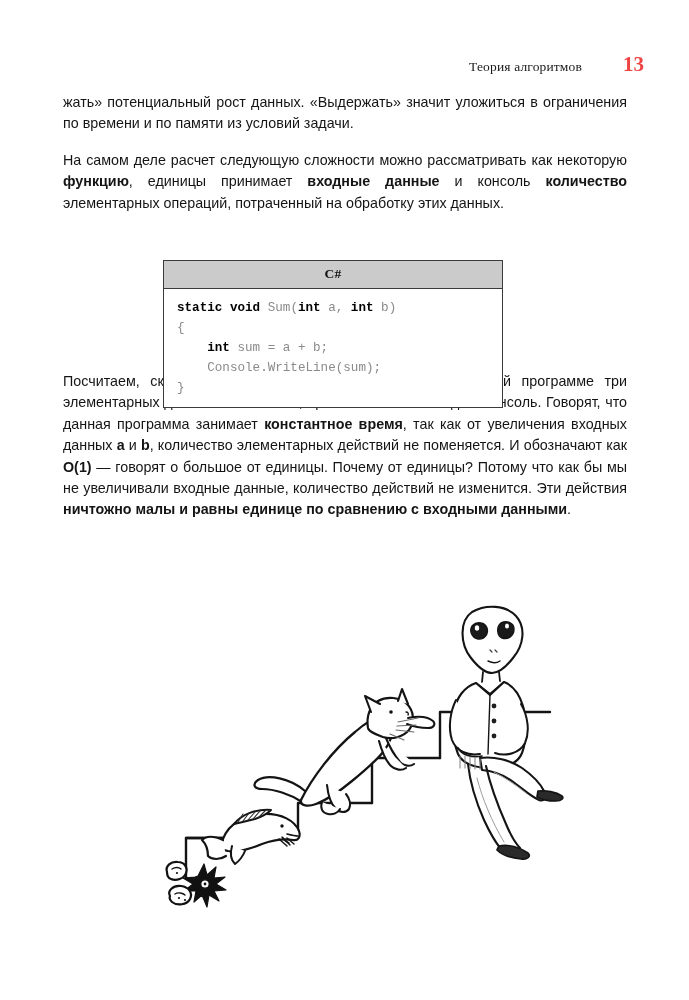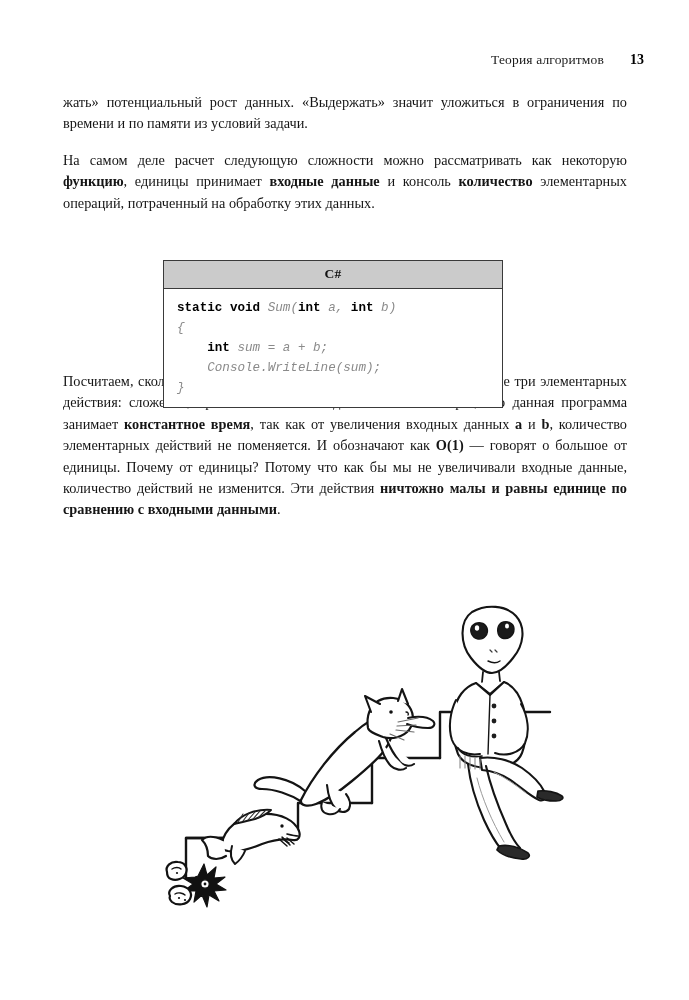--- a/index.html
+++ b/index.html
@@ -36,38 +36,38 @@
     justify-content: flex-end;
   }
   .running-head-title {
     font-family: "Liberation Serif", serif;
     font-size: 13.5px;
     letter-spacing: 0.15px;
     color: #1a1a1a;
   }
   .running-head-folio {
     font-family: "Liberation Serif", serif;
-    font-size: 14px;
+    font-size: 21px;
     font-weight: bold;
-    color: #000000;
-    margin-left: 18px;
+    color: #ef4444;
+    margin-left: 40px;
     min-width: 22px;
     text-align: right;
   }
 
   
   .column {
     position: absolute;
     left: 63px;
     top: 92px;
     width: 564px;
   }
   p.para {
     margin: 0;
-    font-family: Liberation Serif, serif;
+    font-family: Liberation Sans, sans-serif;
     font-size: 14.3px;
     line-height: 21.4px;
     text-align: justify;
     text-justify: inter-word;
     color: #151515;
     hyphens: manual;
   }
   p.para + p.para { margin-top: 15px; }
   .b { font-weight: bold; }
 
@@ -97,21 +97,21 @@
     font-family: "Liberation Mono", monospace;
     font-size: 12.6px;
     line-height: 20px;
     color: #808080;
     white-space: pre;
   }
   .listing-body .kw {
     color: #000000;
     font-weight: bold;
   }
-  .listing-body .pl { color: #8a8a8a; font-style: italic; }
+  .listing-body .pl { color: #8a8a8a; }
   .code-line { min-height: 20px; }
 
   
   .illustration {
     position: absolute;
     left: 150px;
     top: 588px;
     width: 430px;
     height: 345px;
   }

